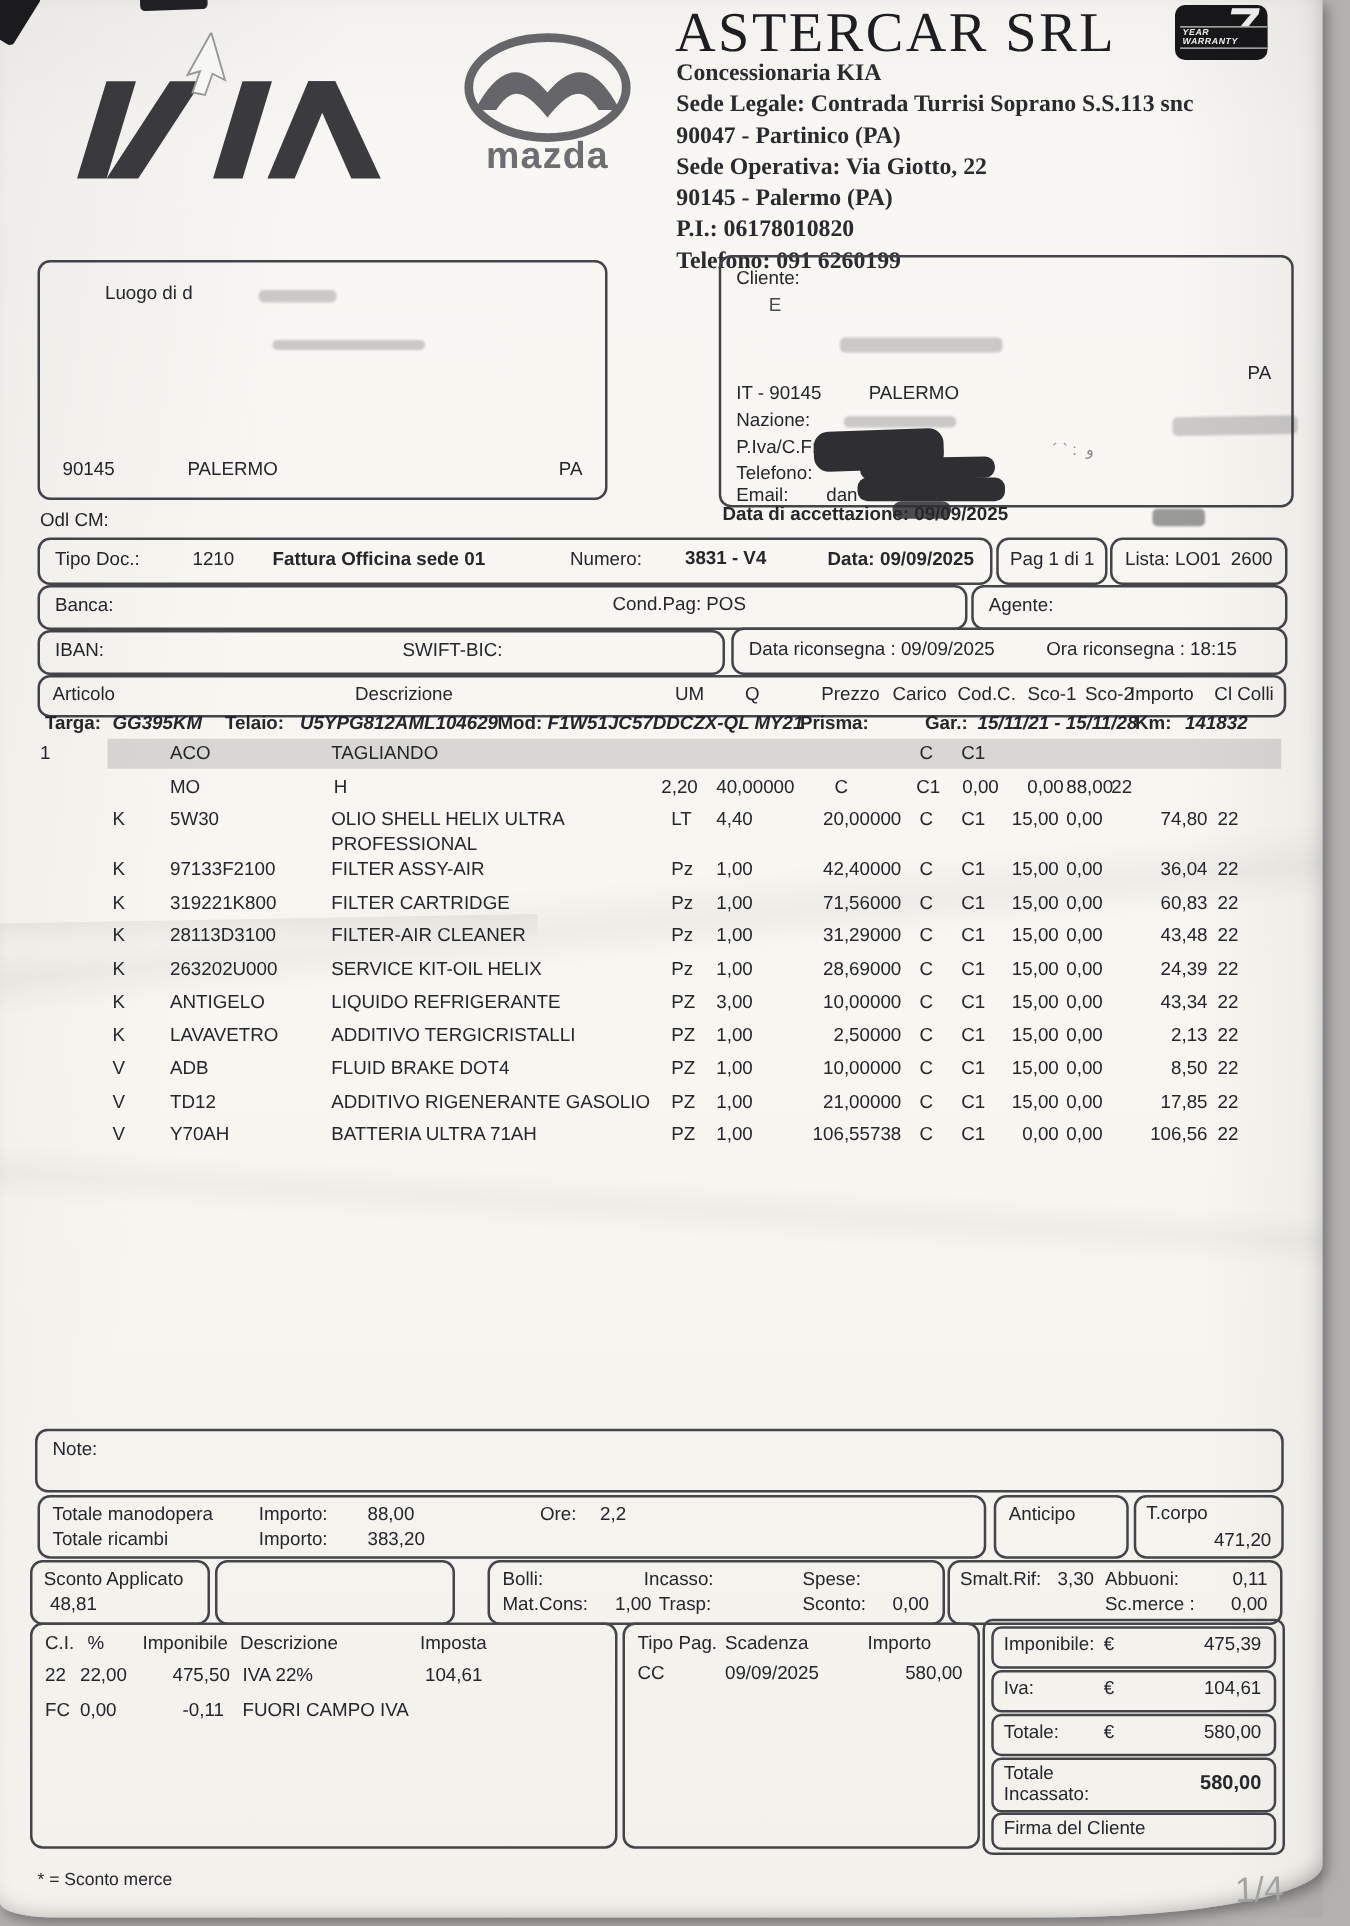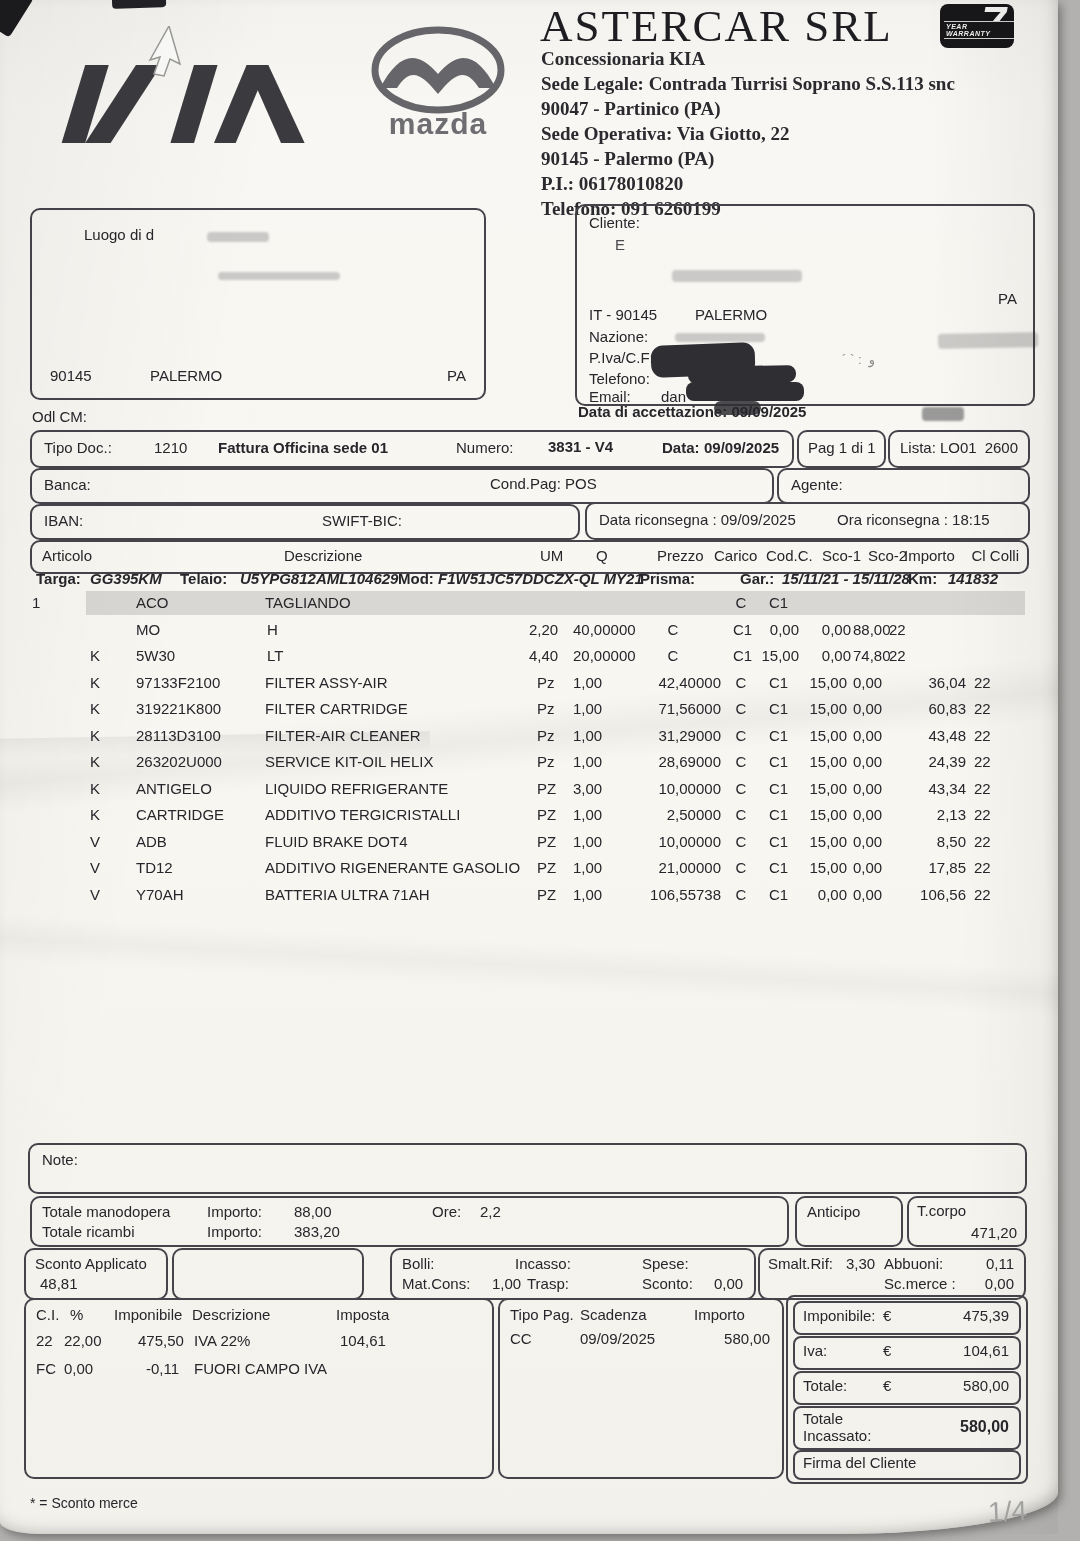--- a/index.html
+++ b/index.html
@@ -280,20 +280,24 @@
         <div class="irow">
           <div class="c-num">
             <div></div>
           </div>
           <div class="c-flag">
             <div>K</div>
           </div>
           <div class="c-code">
             <div>5W30</div>
           </div>
+          <div class="c-desc">
+            <div>OLIO SHELL HELIX ULTRA</div>
+            <div>PROFESSIONAL</div>
+          </div>
           <div class="c-um">
             <div>LT</div>
           </div>
           <div class="c-q">
             <div>4,40</div>
           </div>
           <div class="c-prezzo">
             <div>20,00000</div>
           </div>
           <div class="c-carico">
@@ -539,21 +543,21 @@
           </div>
         </div>
         <div class="irow">
           <div class="c-num">
             <div></div>
           </div>
           <div class="c-flag">
             <div>K</div>
           </div>
           <div class="c-code">
-            <div>CARTRIDGE</div>
+            <div>LAVAVETRO</div>
           </div>
           <div class="c-desc">
             <div>ADDITIVO TERGICRISTALLI</div>
           </div>
           <div class="c-um">
             <div>PZ</div>
           </div>
           <div class="c-q">
             <div>1,00</div>
           </div>

